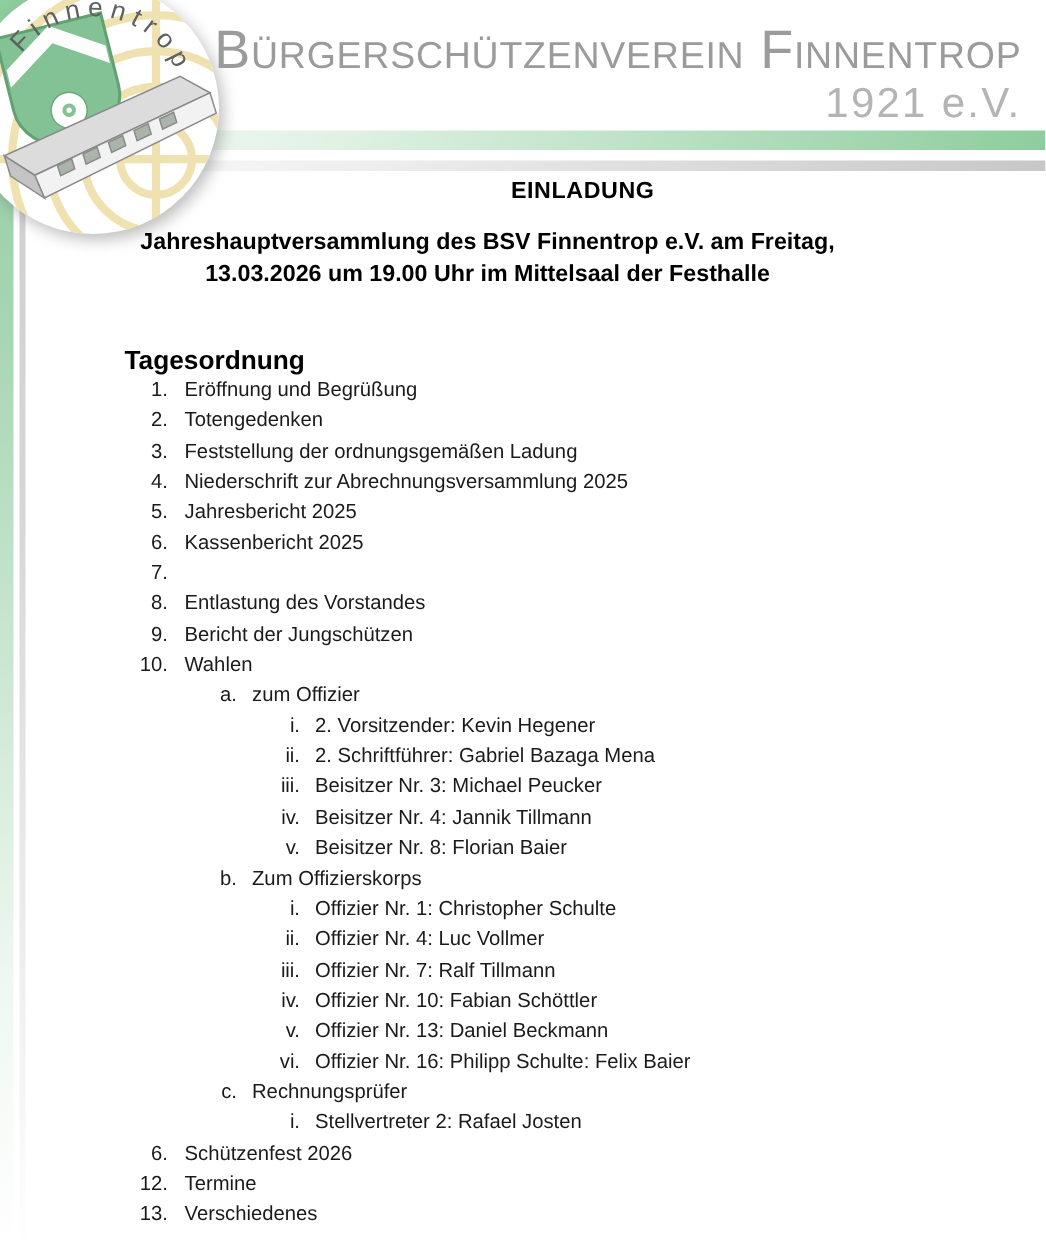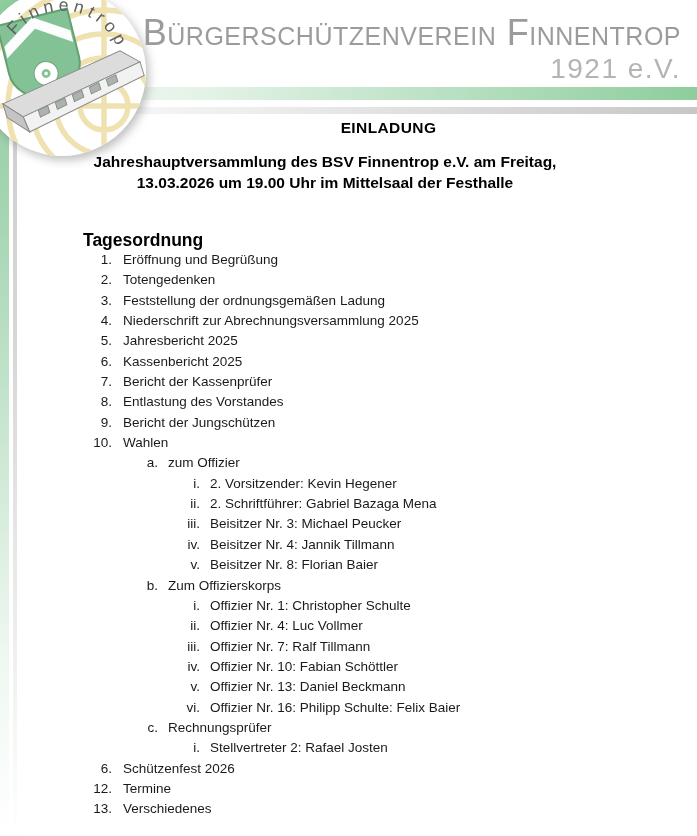--- a/index.html
+++ b/index.html
@@ -162,21 +162,20 @@
       <div class="row lvl1">
         <span class="marker">5.</span>
         <span class="text">Jahresbericht 2025</span>
       </div>
       <div class="row lvl1">
         <span class="marker">6.</span>
         <span class="text">Kassenbericht 2025</span>
       </div>
       <div class="row lvl1">
         <span class="marker">7.</span>
-        <span class="text">Bericht der Kassenprüfer</span>
       </div>
       <div class="row lvl1">
         <span class="marker">8.</span>
         <span class="text">Entlastung des Vorstandes</span>
       </div>
       <div class="row lvl1">
         <span class="marker">9.</span>
         <span class="text">Bericht der Jungschützen</span>
       </div>
       <div class="row lvl1">

